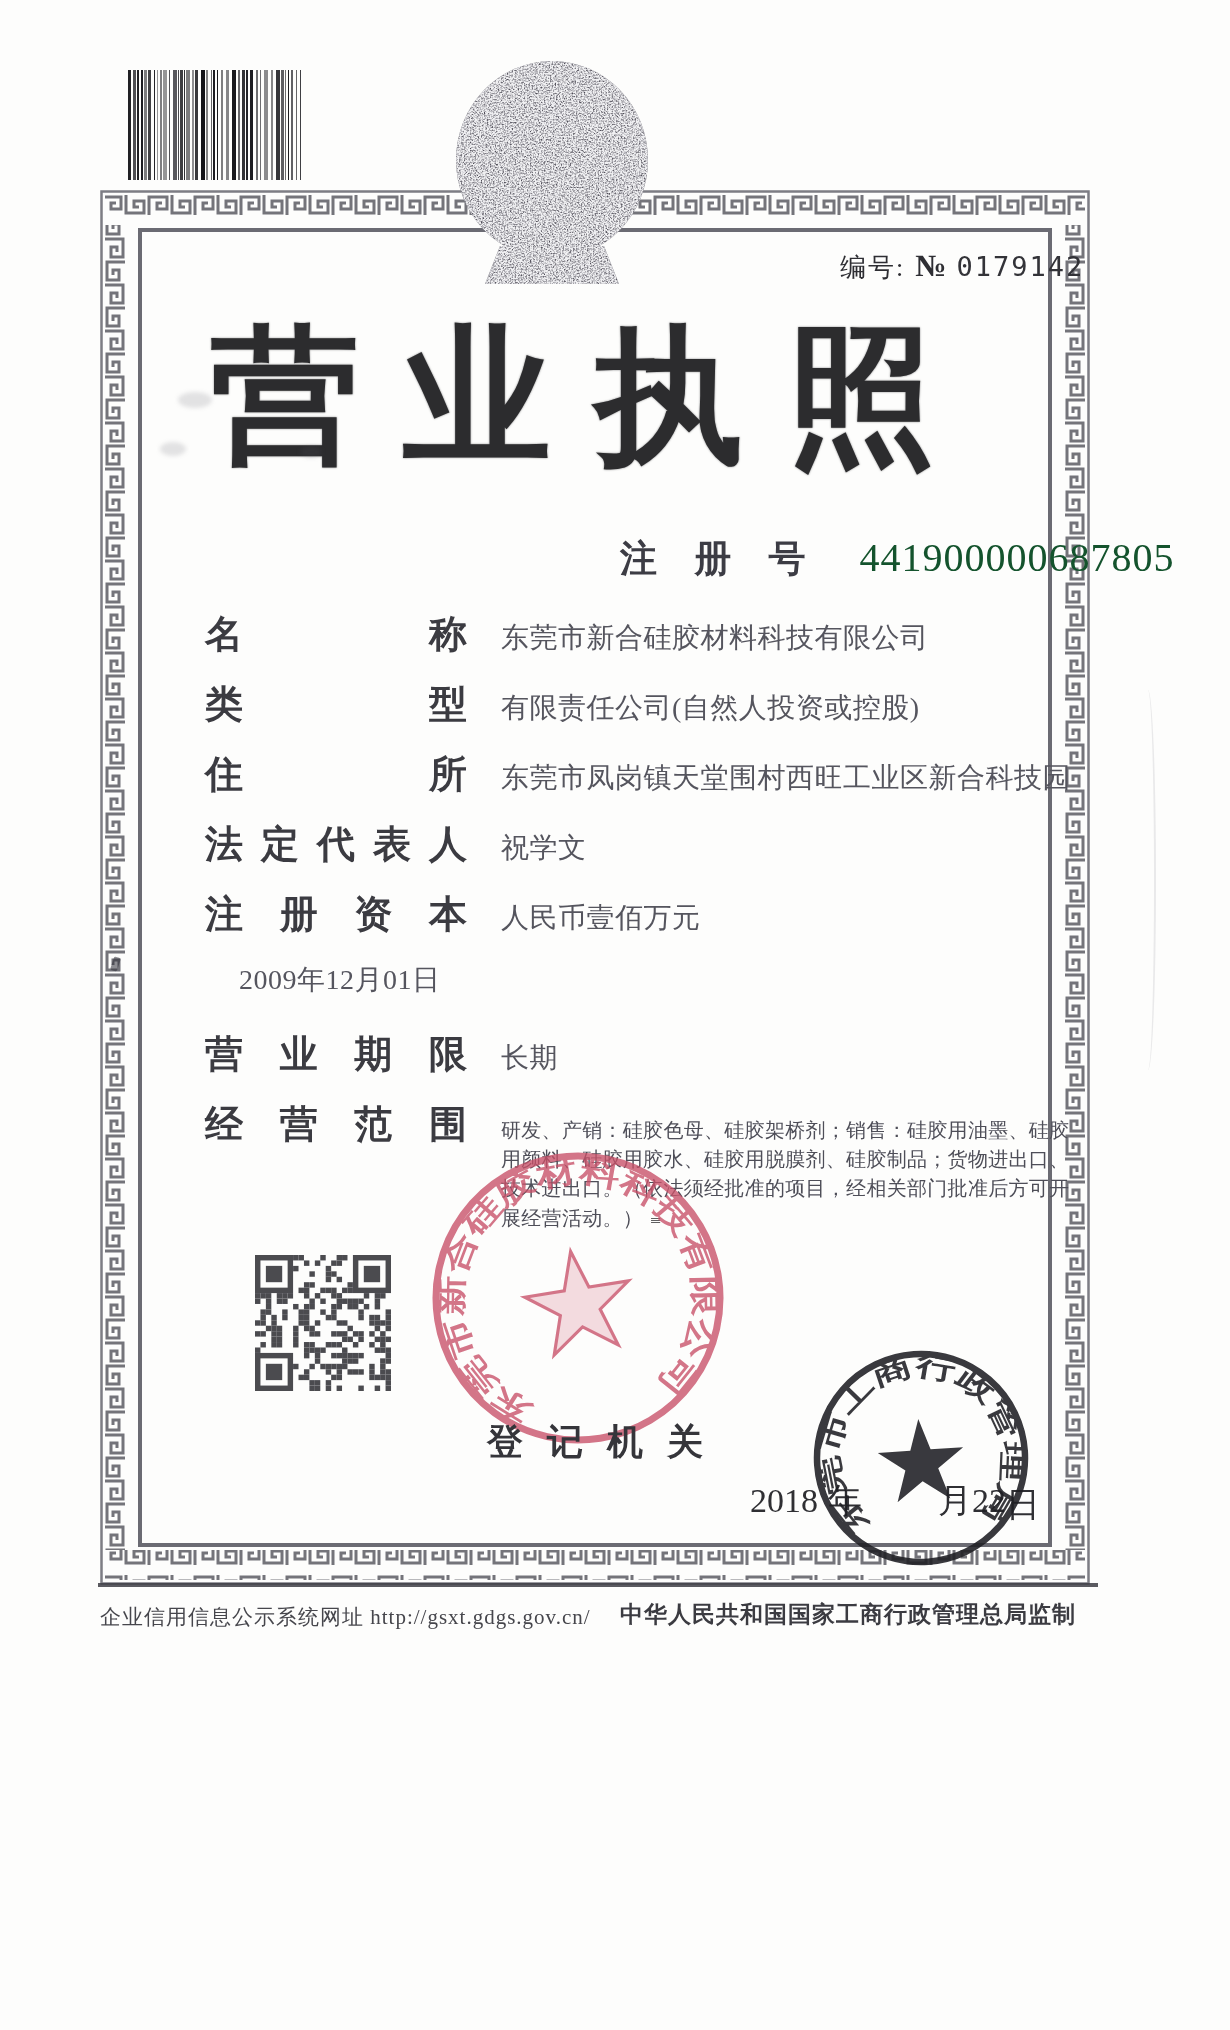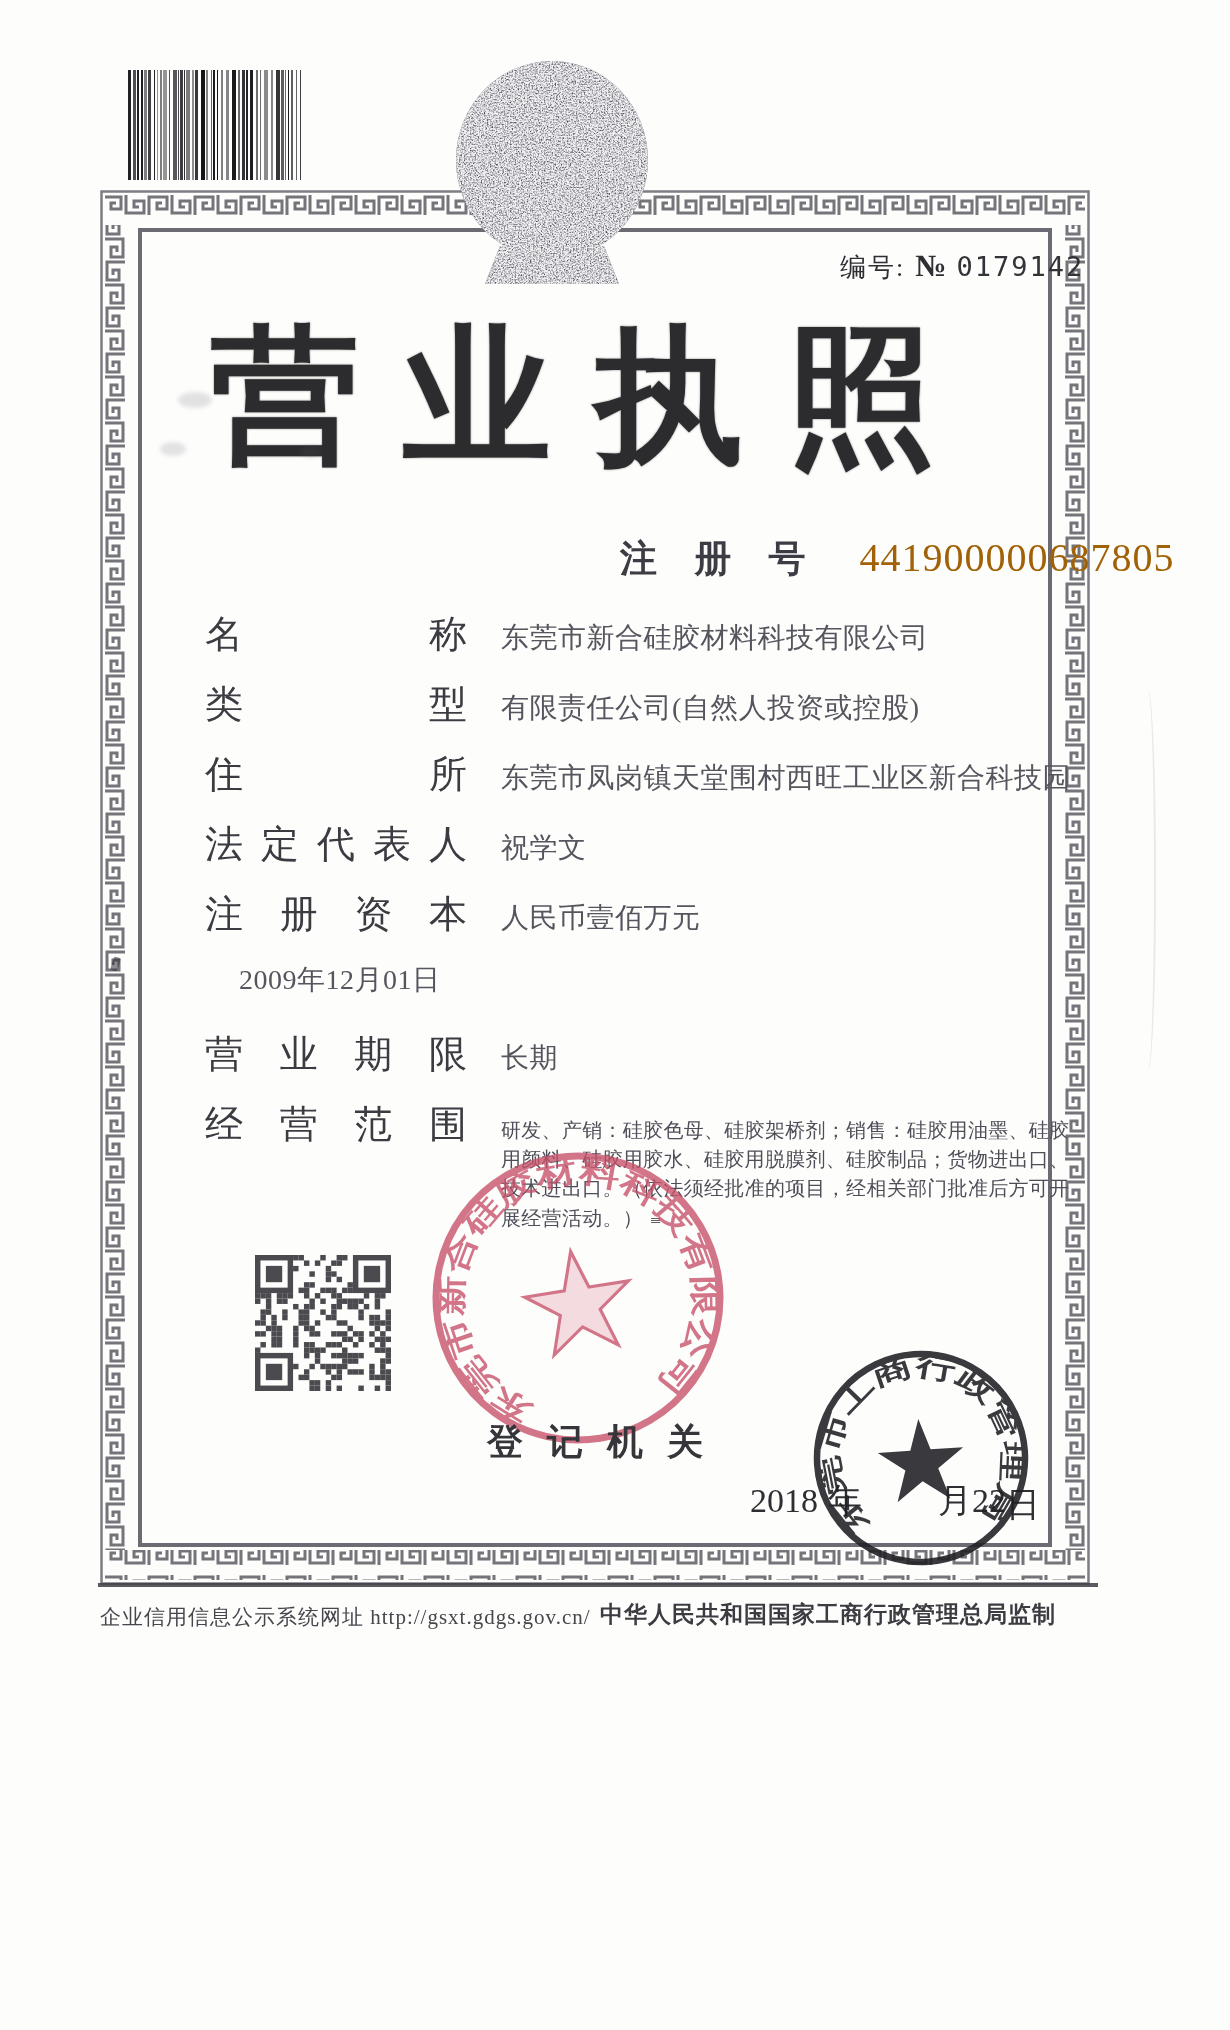--- a/index.html
+++ b/index.html
@@ -25,44 +25,44 @@
   
   .title{left:100px;top:318px;width:990px;text-align:center;
     font-family:"Liberation Sans","DejaVu Sans",sans-serif;
     font-size:148px;font-weight:900;line-height:1.05;color:#2c2c2e;
     letter-spacing:44px;box-sizing:border-box;
     text-shadow:0 0 2px rgba(45,45,48,.65);}
 
   
   .regline{left:620px;top:534px;display:flex;align-items:baseline;gap:40px;}
   .regline .rlabel{font-size:37px;color:#3c3c44;letter-spacing:14px;font-weight:600;}
-  .regline .rnum{font-size:40px;color:#a16207;letter-spacing:1px;}
+  .regline .rnum{font-size:40px;color:#14532d;letter-spacing:1px;}
 
   
   .fields{left:205px;top:612px;width:866px;}
   .frow{display:flex;align-items:baseline;height:70px;}
   .frow.scope{height:auto;}
-  .flabel{width:262px;flex:0 0 262px;font-size:38px;font-weight:400;color:#3b3b41;
+  .flabel{width:262px;flex:0 0 262px;font-size:38px;font-weight:700;color:#3b3b41;
     text-align:justify;text-align-last:justify;text-justify:inter-character;
     letter-spacing:0;line-height:1.2;}
   .fvalue{margin-left:34px;flex:1;font-size:28px;color:#55555e;font-weight:500;
     line-height:1.25;letter-spacing:.5px;}
   .frow.scope .fvalue{font-size:20px;line-height:1.46;color:#4e4e58;letter-spacing:.3px;}
   .scope-mark{display:inline-block;font-size:14px;color:#2c2c2e;transform:scaleX(1.4);margin-left:4px;}
 
   
   .registrar{left:487px;top:1418px;font-size:36px;font-weight:600;color:#35353a;letter-spacing:24px;}
   .date-line{left:750px;top:1478px;font-size:34px;color:#2f2f33;display:flex;align-items:baseline;}
   .date-line .u1{margin-left:10px;}
   .date-line .u2{margin-left:76px;}
   .date-line .day{display:flex;}
 
   
   .footer-left{left:100px;top:1603px;font-size:21px;color:#46464c;letter-spacing:1px;}
-  .footer-right{left:600px;top:1599px;width:496px;text-align:left;font-size:23px;
+  .footer-right{left:600px;top:1599px;width:496px;text-align:center;font-size:23px;
     color:#3b3b41;font-weight:600;letter-spacing:1px;}
   .bottom-rule{left:98px;top:1583px;width:1000px;height:4px;background:#3d3d44;opacity:.85;}
 
   
   .seal-red{left:428px;top:1148px;opacity:.78;transform:rotate(-9deg);}
   .seal-red circle{stroke:var(--seal-red);}
   .seal-red .star{stroke:var(--seal-red);fill:rgba(203,80,106,.25);}
   .seal-red text{fill:var(--seal-red);font-size:30px;font-weight:600;
     font-family:"Liberation Serif",serif;}
   .seal-black{left:801px;top:1338px;opacity:.88;transform:rotate(-4deg);}

